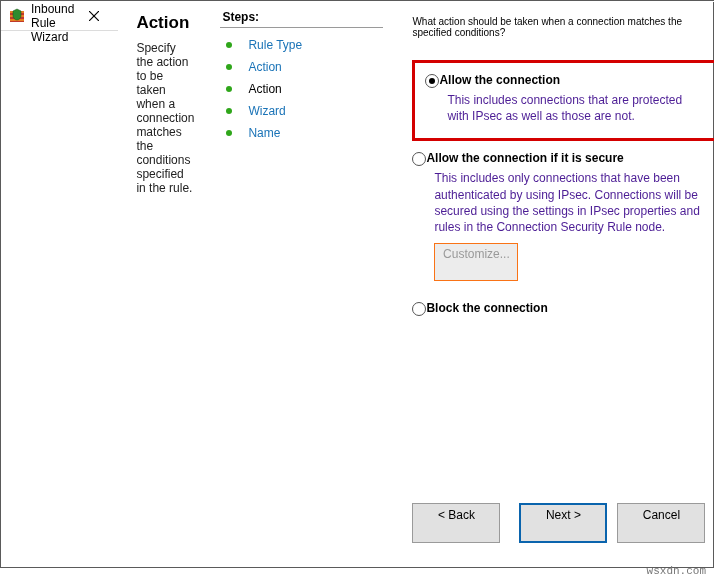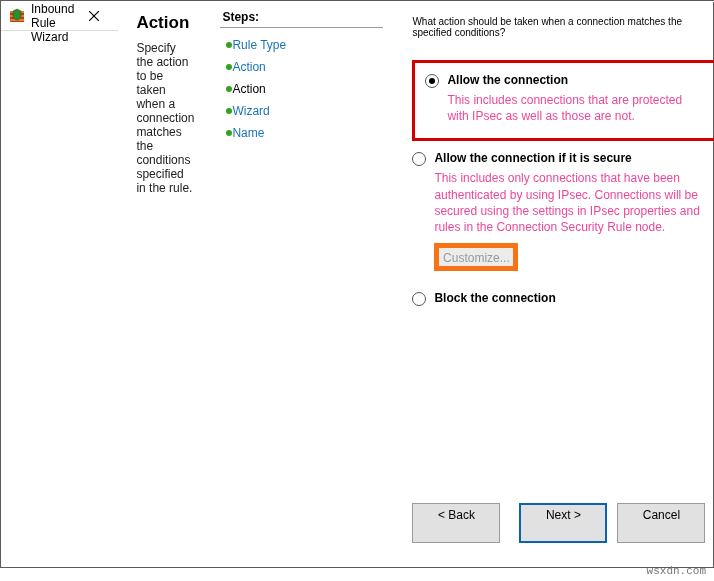--- a/index.html
+++ b/index.html
@@ -69,21 +69,21 @@
     .steps-heading {
       font-weight: bold;
       font-size: 12px;
       padding: 0 0 3px 2px;
       border-bottom: 1px solid #9a9a9a;
       margin-bottom: 6px;
     }
     .step-item {
       display: flex;
       align-items: center;
-      gap: 0;
+      gap: 16px;
       padding: 4px 4px;
       font-size: 12px;
       cursor: pointer;
     }
     .step-item.current { color: #000; }
     .step-item.link { color: #1a73b7; }
     .bullet {
       width: 6px; height: 6px;
       border-radius: 50%;
       background: #2fa61a;
@@ -102,21 +102,20 @@
       font-size: 10px;
       margin-bottom: 22px;
     }
     .highlight-box {
       border: 3px solid #d40000;
       padding: 10px 12px 14px 10px;
       margin-bottom: 10px;
     }
     .option-row {
       display: flex;
-      gap: 8px;
       align-items: flex-start;
       margin-bottom: 4px;
     }
     .radio {
       width: 14px; height: 14px;
       border: 1px solid #555;
       border-radius: 50%;
       position: relative;
       flex-shrink: 0;
       margin-top: 1px;
@@ -131,32 +130,32 @@
       background: #000;
     }
     .option-label {
       font-weight: bold;
       font-size: 12px;
       font-family: Tahoma, Arial, sans-serif;
     }
     .option-desc {
       margin-left: 22px;
       font-size: 12px;
-      color: #ec4899;
+      color: #4c1d95;
       line-height: 1.35;
       margin-top: 3px;
     }
     .option-block { margin-bottom: 20px; }
 
     .customize-btn {
       margin-left: 22px;
       margin-top: 8px;
-      width: 84px; height: 28px;
+      width: 84px; height: 38px;
       background: #ececec;
-      border: 5px solid #f97316;
+      border: 1px solid #f97316;
       color: #9a9a9a;
       font-size: 12px;
       text-align: center;
       line-height: 20px;
     }
 
     .footer {
       display: flex;
       justify-content: flex-end;
       gap: 10px;

